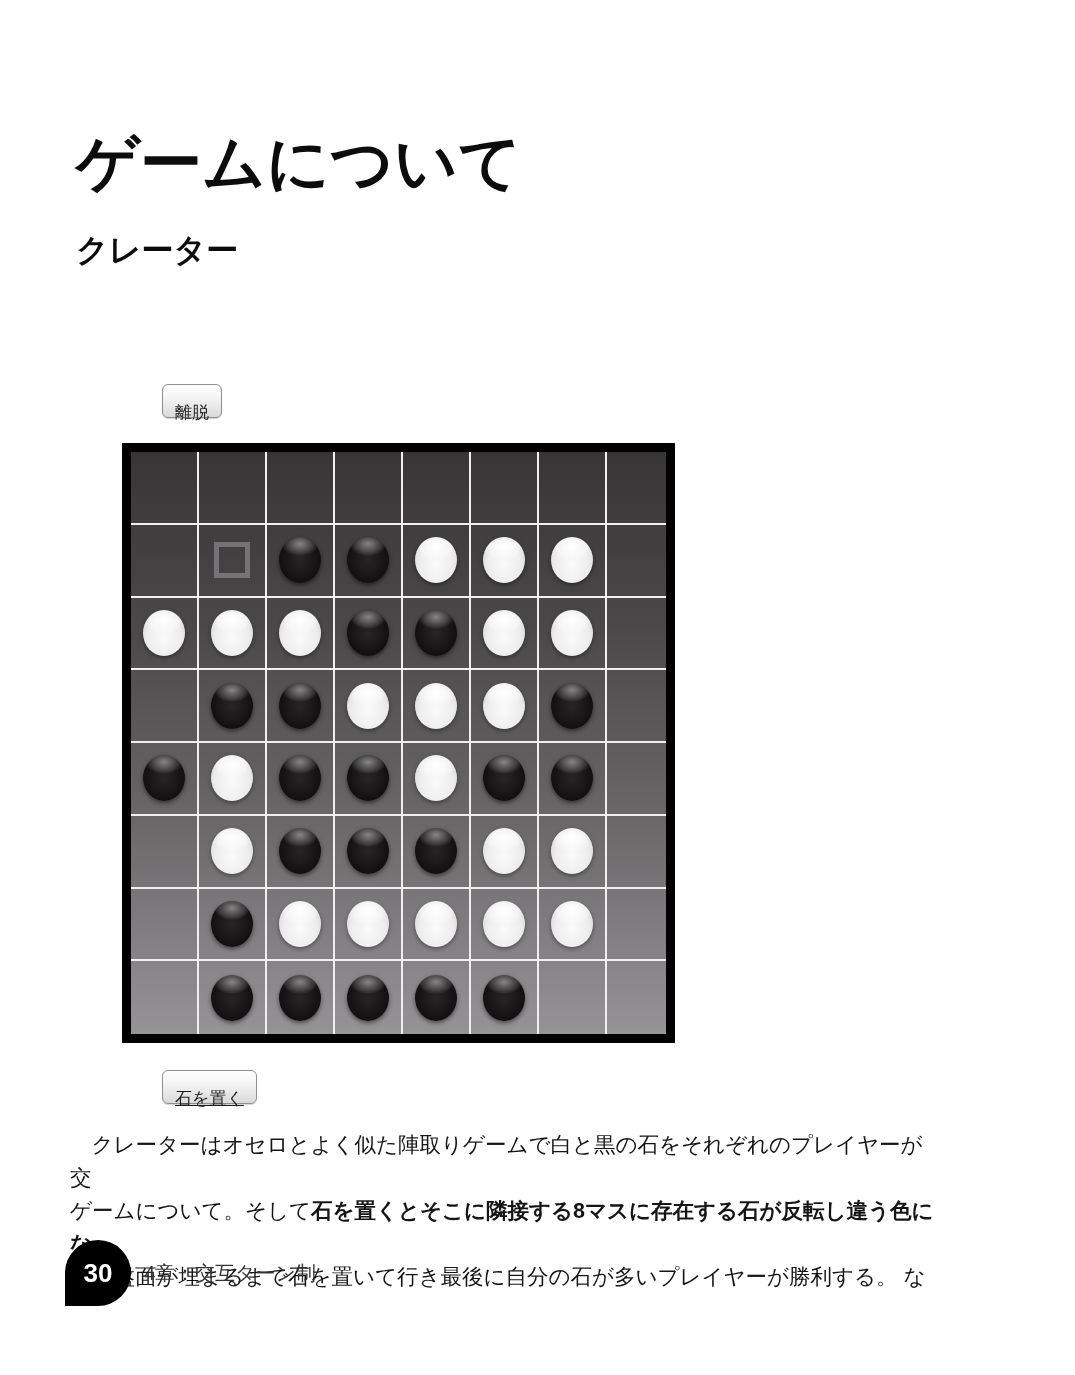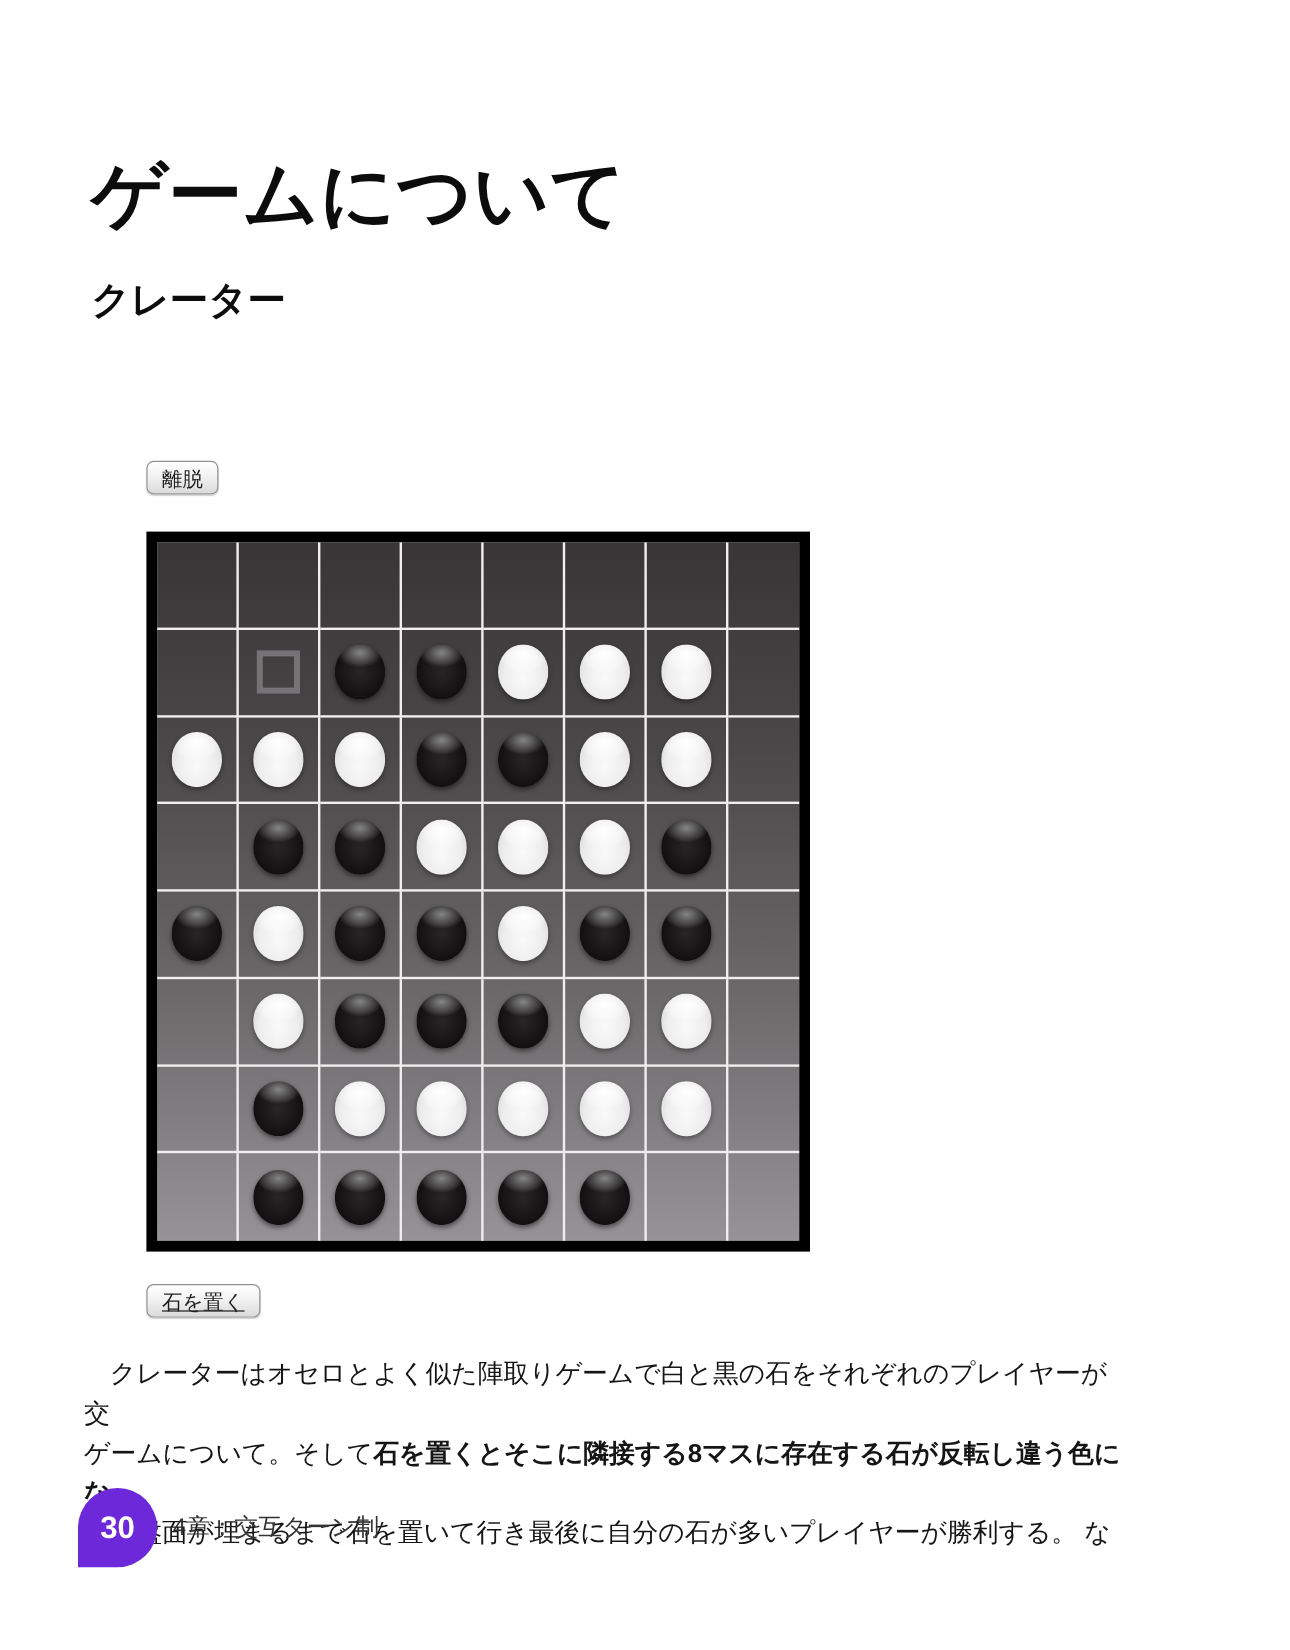--- a/index.html
+++ b/index.html
@@ -29,22 +29,22 @@
   .p1{top:287px;}
   .p2{top:1129px;}
   .para strong{font-weight:bold;}
   .btn{
     position:absolute;
     font-family:"Liberation Sans","DejaVu Sans",sans-serif;
     font-size:17px;color:#1d1d1d;
     background:linear-gradient(180deg,#ffffff 0%,#f2f2f2 45%,#dadada 100%);
     border:1px solid #909090;border-radius:6px;
     box-shadow:0 1px 1px rgba(0,0,0,0.18);
-    padding:3px 12px;height:28px;box-sizing:border-box;
-    cursor:pointer;white-space:nowrap;
+    padding:16px 12px;height:28px;box-sizing:border-box;
+    cursor:pointer;white-space:nowrap;margin-left:40px;
   }
   .btn-leave{left:122px;top:384px;}
   .btn-place{left:122px;top:1070px;text-decoration:underline;}
   .board{
     position:absolute;left:122px;top:443px;
     width:553px;height:600px;box-sizing:border-box;
     border:9px solid #000000;
     background:linear-gradient(180deg,#373536 0%,#4a4849 30%,#6b696a 65%,#959396 100%);
     display:grid;
     grid-template-columns:68px 68px 68px 68px 68px 68px 68px 59px;
@@ -70,21 +70,21 @@
       radial-gradient(ellipse 64% 42% at 50% 20%, #ffffff 0%, rgba(255,255,255,0.4) 58%, rgba(255,255,255,0) 76%),
       radial-gradient(ellipse at 50% 60%, #fafafa 0%, #ededed 55%, #d0d0d0 100%);
     box-shadow:0 2px 4px rgba(0,0,0,0.38);
   }
   .marker{
     width:26px;height:26px;box-sizing:content-box;
     border:5px solid #757375;background:transparent;
   }
   .page-badge{
     position:absolute;left:65px;top:1240px;width:66px;height:66px;
-    background:#6d28d9;border-radius:52% 52% 52% 0;
+    background:#000000;border-radius:52% 52% 52% 0;
     display:flex;align-items:center;justify-content:center;
     color:#ffffff;font-weight:bold;font-size:26px;
   }
   .chapter{
     position:absolute;left:144px;top:1261px;
     font-size:20px;line-height:24px;color:#333333;white-space:nowrap;
   }
 </style>
 </head>
 <body>

